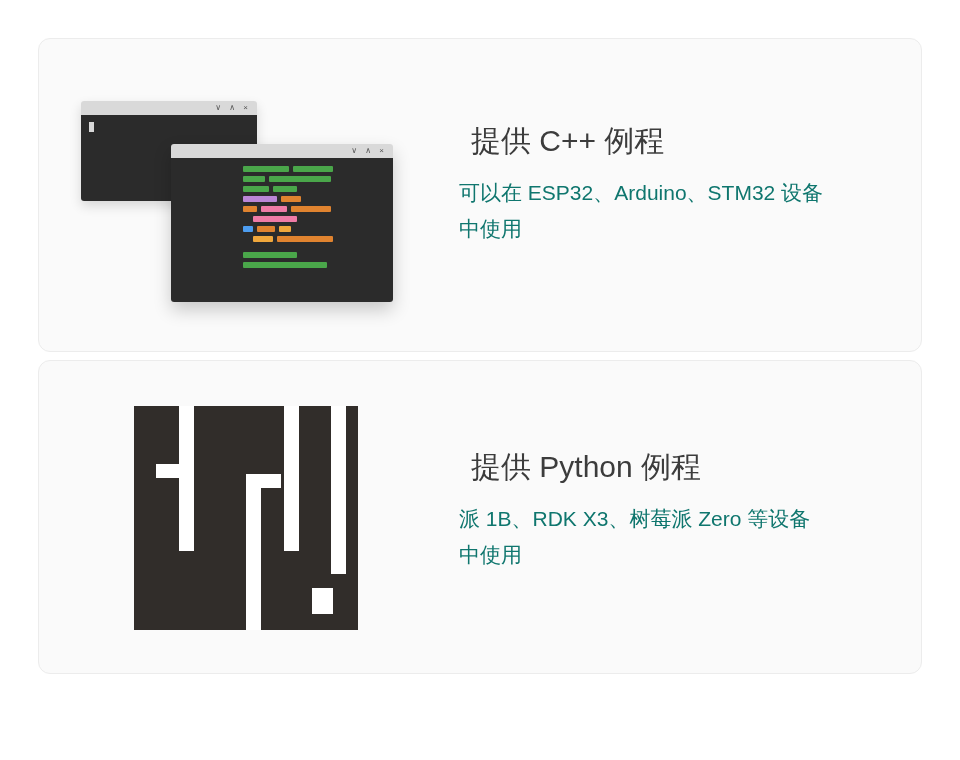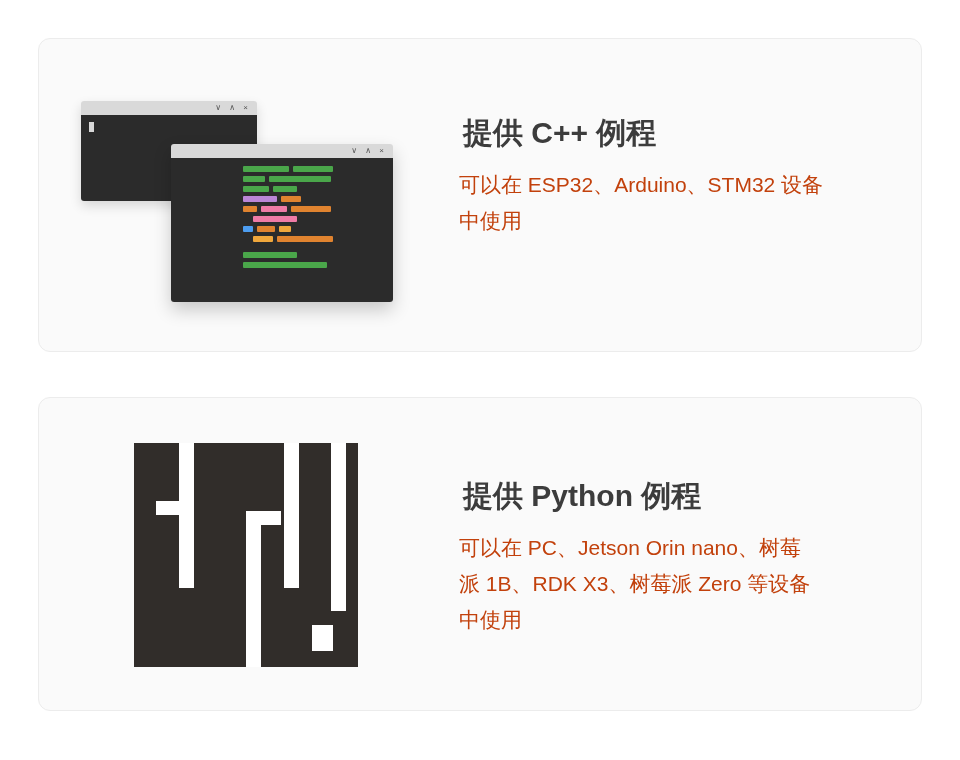--- a/index.html
+++ b/index.html
@@ -18,35 +18,35 @@
   .card {
     position: absolute;
     left: 38px;
     width: 884px;
     height: 314px;
     background: #fafafa;
     border: 1px solid #ececec;
     border-radius: 12px;
   }
   #card-cpp    { top: 38px; }
-  #card-python { top: 397px; }
+  #card-python { top: 360px; }
 
   .card-text { position: absolute; left: 420px; top: 70px; width: 450px; }
   #card-python .card-text { top: 74px; }
   .card-heading {
-    margin: 4px;
+    margin: 12px;
     font-size: 30px;
-    font-weight: 700;
+    font-weight: 400;
     color: #3c3c3c;
     line-height: 40px;
   }
   .card-body { margin-top: 14px; }
   .body-line {
     font-size: 21px;
-    color: #c2410c;
+    color: #0f766e;
     line-height: 36px;
     white-space: nowrap;
   }
 
   
   .windows { position: absolute; left: 42px; top: 62px; width: 360px; height: 215px; }
   .win { position: absolute; border-radius: 3px; overflow: hidden; }
   .win-back  { left: 0;    top: 0;    width: 176px; height: 100px; box-shadow: 0 5px 12px rgba(0,0,0,0.14); }
   .win-front { left: 90px; top: 43px; width: 222px; height: 158px; box-shadow: 0 8px 18px rgba(0,0,0,0.20); }
   .win-titlebar {
@@ -155,20 +155,19 @@
         <rect x="127" y="68" width="20" height="14"></rect>
         <rect x="150" y="0" width="15" height="145"></rect>
         <rect x="197" y="0" width="15" height="168"></rect>
         <rect x="178" y="182" width="21" height="26"></rect>
       </g>
     </svg>
 
     <div class="card-text">
       <h2 class="card-heading">提供 Python 例程</h2>
       <div class="card-body">
-        <div class="body-line">可以在 PC、Jetson Orin nano、树莓</div>
         <div class="body-line">派 1B、RDK X3、树莓派 Zero 等设备</div>
         <div class="body-line">中使用</div>
       </div>
     </div>
   </section>
 
 </div>
 
 </body></html>

